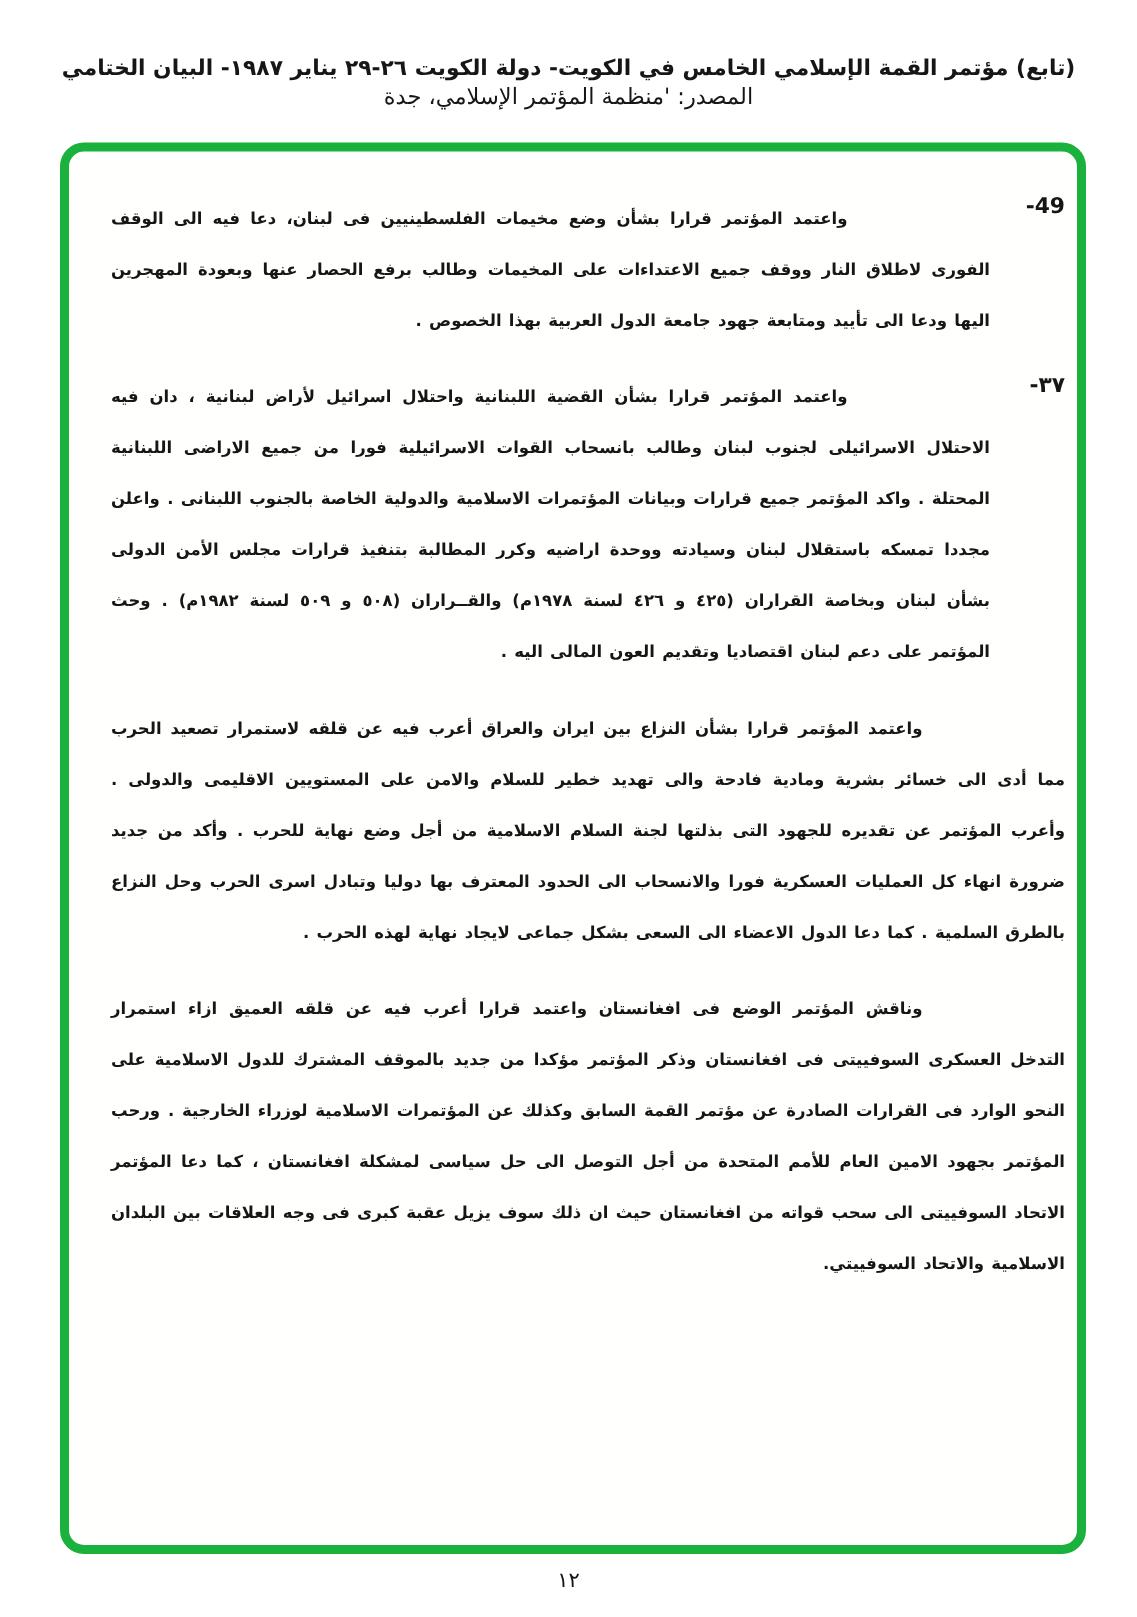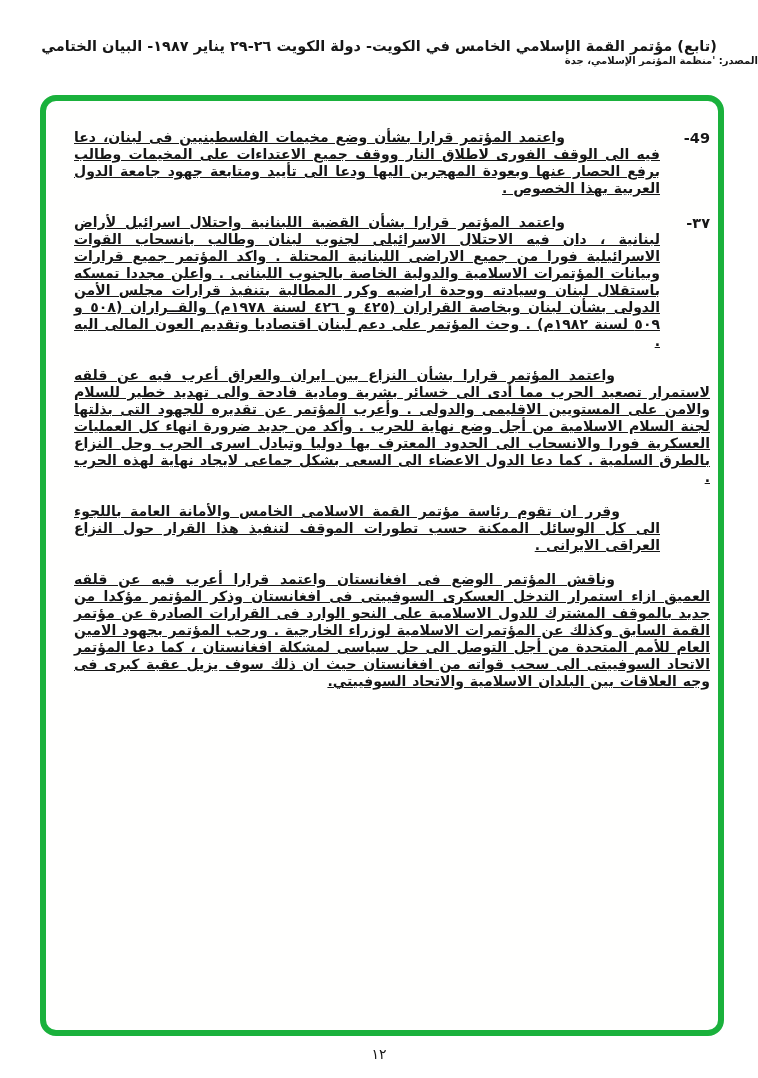--- a/index.html
+++ b/index.html
@@ -17,23 +17,24 @@
     text-align: center;
     direction: rtl;
     font-size: 14.5px;
     font-weight: bold;
     letter-spacing: 0.2px;
     margin-top: 12px;
   }
   .source-line {
     position: absolute;
     top: 55px; left: 0; right: 0;
+    text-align: center;
     direction: rtl;
-    font-size: 10px;
-    font-weight: bold;
+    font-size: 15px;
+    font-weight: normal;
   }
   .green-frame {
     position: absolute;
     left: 40px; top: 95px;
     width: 684px; height: 941px;
     border: 6px solid #1ab13c;
     border-radius: 16px;
     overflow: hidden;
     background: #fffffe;
   }
@@ -49,27 +50,26 @@
   .para-num {
     flex: 0 0 50px;
     width: 50px;
     font-size: 14.5px;
     font-weight: bold;
     padding-top: 1px;
     white-space: nowrap;
   }
   .para-text {
     flex: 1 1 auto;
-    font-size: 14px;
-    line-height: 17px;
+    font-size: 11px;
+    line-height: 34px;
     font-weight: bold;
     text-align: justify;
     text-indent: 95px;
     word-spacing: 1px;
-    text-decoration: underline;
   }
   .para.continuation .para-text { text-indent: 40px; }
   .page-number {
     position: absolute;
     top: 1046px; left: 0; right: 0;
     text-align: center;
     font-size: 14px;
     font-weight: normal;
     letter-spacing: 9px;
     direction: rtl;
@@ -92,24 +92,20 @@
 
     <div class="para">
       <span class="para-num">٣٧-</span>
       <div class="para-text">واعتمد المؤتمر قرارا بشأن القضية اللبنانية واحتلال اسرائيل لأراض لبنانية ، دان فيه الاحتلال الاسرائيلى لجنوب لبنان وطالب بانسحاب القوات الاسرائيلية فورا من جميع الاراضى اللبنانية المحتلة . واكد المؤتمر جميع قرارات وبيانات المؤتمرات الاسلامية والدولية الخاصة بالجنوب اللبنانى . واعلن مجددا تمسكه باستقلال لبنان وسيادته ووحدة اراضيه وكرر المطالبة بتنفيذ قرارات مجلس الأمن الدولى بشأن لبنان وبخاصة القراران (٤٢٥ و ٤٢٦ لسنة ١٩٧٨م) والقــراران (٥٠٨ و ٥٠٩ لسنة ١٩٨٢م) . وحث المؤتمر على دعم لبنان اقتصاديا وتقديم العون المالى اليه .</div>
     </div>
 
     <div class="para">
       <div class="para-text">واعتمد المؤتمر قرارا بشأن النزاع بين ايران والعراق أعرب فيه عن قلقه لاستمرار تصعيد الحرب مما أدى الى خسائر بشرية ومادية فادحة والى تهديد خطير للسلام والامن على المستويين الاقليمى والدولى . وأعرب المؤتمر عن تقديره للجهود التى بذلتها لجنة السلام الاسلامية من أجل وضع نهاية للحرب . وأكد من جديد ضرورة انهاء كل العمليات العسكرية فورا والانسحاب الى الحدود المعترف بها دوليا وتبادل اسرى الحرب وحل النزاع بالطرق السلمية . كما دعا الدول الاعضاء الى السعى بشكل جماعى لايجاد نهاية لهذه الحرب .</div>
     </div>
 
-    <div class="para continuation">
-      <span class="para-num"></span>
-      <div class="para-text">وقرر ان تقوم رئاسة مؤتمر القمة الاسلامى الخامس والأمانة العامة باللجوء الى كل الوسائل الممكنة حسب تطورات الموقف لتنفيذ هذا القرار حول النزاع العراقى الايرانى .</div>
-    </div>
 
     <div class="para">
       <div class="para-text">وناقش المؤتمر الوضع فى افغانستان واعتمد قرارا أعرب فيه عن قلقه العميق ازاء استمرار التدخل العسكرى السوفييتى فى افغانستان وذكر المؤتمر مؤكدا من جديد بالموقف المشترك للدول الاسلامية على النحو الوارد فى القرارات الصادرة عن مؤتمر القمة السابق وكذلك عن المؤتمرات الاسلامية لوزراء الخارجية . ورحب المؤتمر بجهود الامين العام للأمم المتحدة من أجل التوصل الى حل سياسى لمشكلة افغانستان ، كما دعا المؤتمر الاتحاد السوفييتى الى سحب قواته من افغانستان حيث ان ذلك سوف يزيل عقبة كبرى فى وجه العلاقات بين البلدان الاسلامية والاتحاد السوفييتي.</div>
     </div>
 
   </div>
 </div>
 
 <div class="page-number">١٢</div>
 

